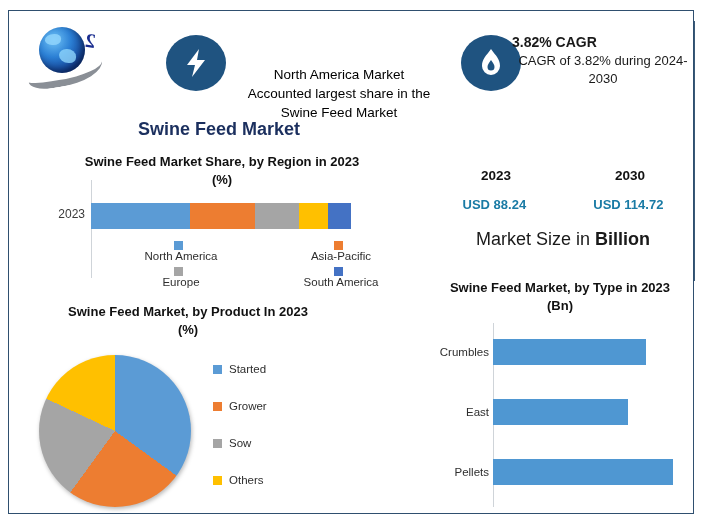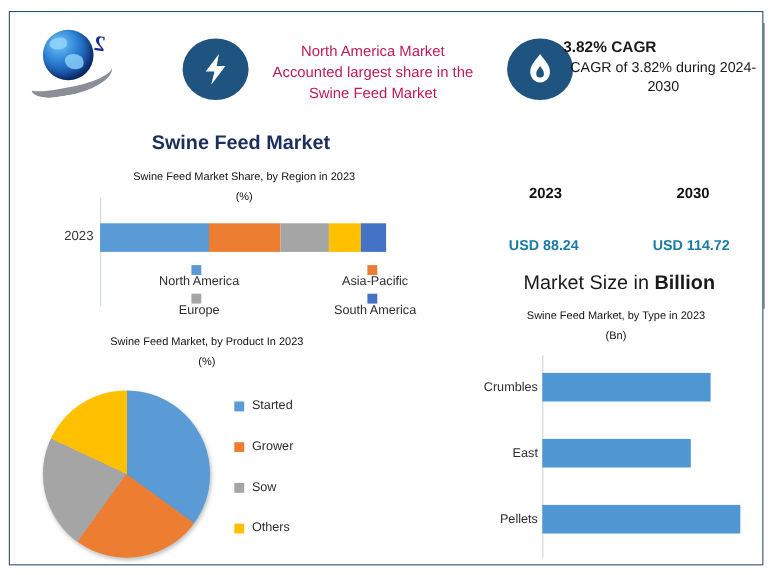--- a/index.html
+++ b/index.html
@@ -107,23 +107,24 @@
     display: flex;
     align-items: center;
     justify-content: center;
   }
   #bolt-circle { left: 157px; top: 24px; width: 60px; height: 56px; }
   #flame-circle { left: 452px; top: 24px; width: 60px; height: 56px; }
 
   .head-text {
     position: absolute;
     text-align: center;
-    color: #be185d;
+    color: #000000;
     font-size: 13.5px;
     line-height: 19px;
+    margin-top: 28px;
   }
   #na-text { left: 222px; top: 26px; width: 216px; }
   #cagr-block {
     position: absolute;
     left: 496px;
     top: 22px;
     width: 196px;
     text-align: center;
     font-size: 13px;
     line-height: 18px;
@@ -154,22 +155,22 @@
     position: absolute;
     background: #3a5a78;
     width: 1px;
   }
   #v-right { left: 685px; top: 10px; height: 260px; }
 
   
   #region-panel { position: absolute; left: 8px; top: 142px; width: 410px; height: 142px; }
   .chart-title {
     text-align: center;
-    font-size: 10px;
-    font-weight: normal;
+    font-size: 13px;
+    font-weight: bold;
     color: #111111;
     line-height: 18px;
   }
   #region-plot {
     position: absolute;
     left: 74px;
     top: 38px;
     width: 260px;
     height: 50px;
   }
@@ -240,21 +241,21 @@
     display: flex;
     justify-content: space-around;
     margin-top: 17px;
     font-size: 13.5px;
     font-weight: bold;
     color: #111111;
   }
   .val-row {
     display: flex;
     justify-content: space-around;
-    margin-top: 32px;
+    margin-top: 14px;
     font-size: 13px;
     font-weight: bold;
     color: #1a7ba5;
   }
   #size-unit {
     margin-top: 17px;
     font-size: 18px;
     color: #1a1a1a;
   }
   #size-unit b { font-weight: bold; }

